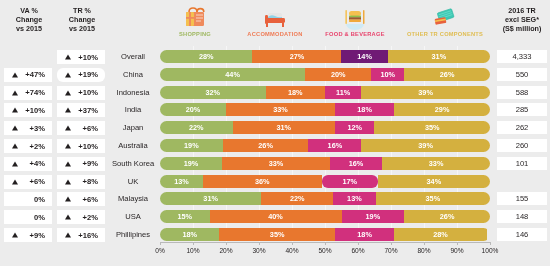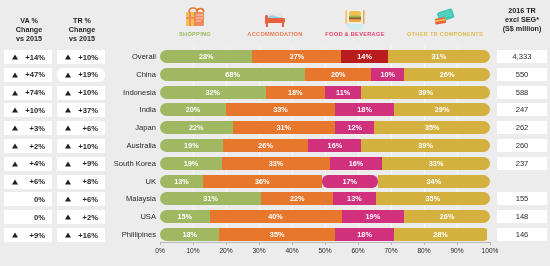--- a/index.html
+++ b/index.html
@@ -22,21 +22,21 @@
   
   .left-panel {
     position: absolute;
     left: 0; top: 0;
     width: 110px;
     height: 266px;
     background: #ececec;
   }
   .col-head {
     position: absolute;
-    top: 16px;
+    top: 6px;
     width: 52px;
     font-size: 7.2px;
     font-weight: bold;
     color: #231f20;
     line-height: 9.2px;
     text-align: center;
   }
   .col-head.va { left: 3px; }
   .col-head.tr { left: 56px; }
 
@@ -112,21 +112,21 @@
   .row {
     position: absolute;
     left: 0;
     height: 13px;
   }
   .row-label {
     position: absolute;
     left: 0; top: 0;
     width: 46px; height: 13px;
     line-height: 13px;
-    text-align: right;
+    text-align: center;
     font-size: 7.6px;
     color: #231f20;
   }
   .bar {
     position: absolute;
     left: 50px; top: 0;
     width: 330px; height: 13px;
     border-radius: 6.5px;
     overflow: hidden;
     display: flex;
@@ -197,24 +197,20 @@
   }
 </style>
 </head>
 <body>
 
 <div id="page">
 
   <div class="left-panel">
     <div class="col-head va">VA %<br>Change<br>vs 2015</div>
     <div class="col-head tr">TR %<br>Change<br>vs 2015</div>
-  <div class="chip va" style="top: 50px;">
-        <span class="tri"></span>
-        <span>+14%</span>
-      </div>
       <div class="chip tr" style="top: 50px;">
         <span class="tri"></span>
         <span>+10%</span>
       </div>
       <div class="chip va" style="top: 67.8px;">
         <span class="tri"></span>
         <span>+47%</span>
       </div>
       <div class="chip tr" style="top: 67.8px; border-radius: 6px;">
         <span class="tri"></span>
@@ -386,29 +382,29 @@
         <div class="tick" style="left: 297px;"></div>
         <div class="tick-label" style="left: 297px;">90%</div>
         <div class="tick" style="left: 330px;"></div>
         <div class="tick-label" style="left: 330px;">100%</div>
       </div>
   <div class="row" style="top: 4px; width: 440px;">
         <div class="row-label">Overall</div>
         <div class="bar">
           <div class="seg" style="width: 28%; background: rgb(159, 184, 97);">28%</div>
           <div class="seg" style="width: 27%; background: rgb(232, 119, 46);">27%</div>
-          <div class="seg" style="width: 14%; background: #b91c1c;">14%</div>
+          <div class="seg" style="width: 14%; background: #701a75;">14%</div>
           <div class="seg" style="width: 31%; background: rgb(212, 176, 63);">31%</div>
         </div>
         <div class="val-chip">4,333</div>
       </div>
       <div class="row" style="top: 21.8px; width: 440px;">
         <div class="row-label">China</div>
         <div class="bar">
-          <div class="seg" style="width: 44%; background: rgb(159, 184, 97);">68%</div>
+          <div class="seg" style="width: 44%; background: rgb(159, 184, 97);">44%</div>
           <div class="seg" style="width: 20%; background: rgb(232, 119, 46);">20%</div>
           <div class="seg" style="width: 10%; background: rgb(209, 48, 125);">10%</div>
           <div class="seg" style="width: 26%; background: rgb(212, 176, 63);">26%</div>
         </div>
         <div class="val-chip">550</div>
       </div>
       <div class="row" style="top: 39.6px; width: 440px;">
         <div class="row-label">Indonesia</div>
         <div class="bar">
           <div class="seg" style="width: 32%; background: rgb(159, 184, 97);">32%</div>
@@ -419,21 +415,21 @@
         <div class="val-chip">588</div>
       </div>
       <div class="row" style="top: 57.4px; width: 440px;">
         <div class="row-label">India</div>
         <div class="bar">
           <div class="seg" style="width: 20%; background: rgb(159, 184, 97);">20%</div>
           <div class="seg" style="width: 33%; background: rgb(232, 119, 46);">33%</div>
           <div class="seg" style="width: 18%; background: rgb(209, 48, 125);">18%</div>
           <div class="seg" style="width: 29%; background: rgb(212, 176, 63);">29%</div>
         </div>
-        <div class="val-chip">247</div>
+        <div class="val-chip">285</div>
       </div>
       <div class="row" style="top: 75.2px; width: 440px;">
         <div class="row-label">Japan</div>
         <div class="bar">
           <div class="seg" style="width: 22%; background: rgb(159, 184, 97);">22%</div>
           <div class="seg" style="width: 31%; background: rgb(232, 119, 46);">31%</div>
           <div class="seg" style="width: 12%; background: rgb(209, 48, 125);">12%</div>
           <div class="seg" style="width: 35%; background: rgb(212, 176, 63);">35%</div>
         </div>
         <div class="val-chip">262</div>
@@ -449,21 +445,21 @@
         <div class="val-chip">260</div>
       </div>
       <div class="row" style="top: 110.8px; width: 440px;">
         <div class="row-label">South Korea</div>
         <div class="bar">
           <div class="seg" style="width: 19%; background: rgb(159, 184, 97);">19%</div>
           <div class="seg" style="width: 33%; background: rgb(232, 119, 46);">33%</div>
           <div class="seg" style="width: 16%; background: rgb(209, 48, 125);">16%</div>
           <div class="seg" style="width: 33%; background: rgb(212, 176, 63);">33%</div>
         </div>
-        <div class="val-chip">237</div>
+        <div class="val-chip">101</div>
       </div>
       <div class="row" style="top: 128.6px; width: 440px;">
         <div class="row-label">UK</div>
         <div class="bar">
           <div class="seg" style="width: 13%; background: rgb(159, 184, 97);">13%</div>
           <div class="seg" style="width: 36%; background: rgb(232, 119, 46);">36%</div>
           <div class="seg" style="width: 17%; background: rgb(209, 48, 125); border-radius: 6px;">17%</div>
           <div class="seg" style="width: 34%; background: rgb(212, 176, 63);">34%</div>
         </div>
       </div>

